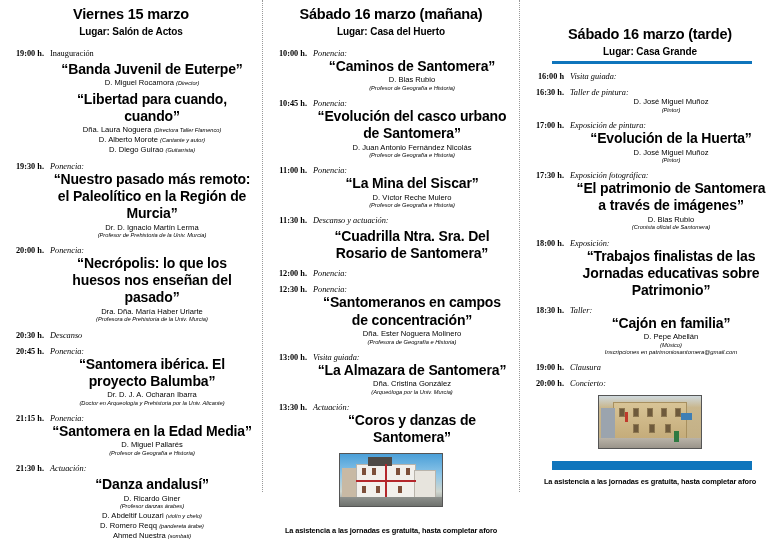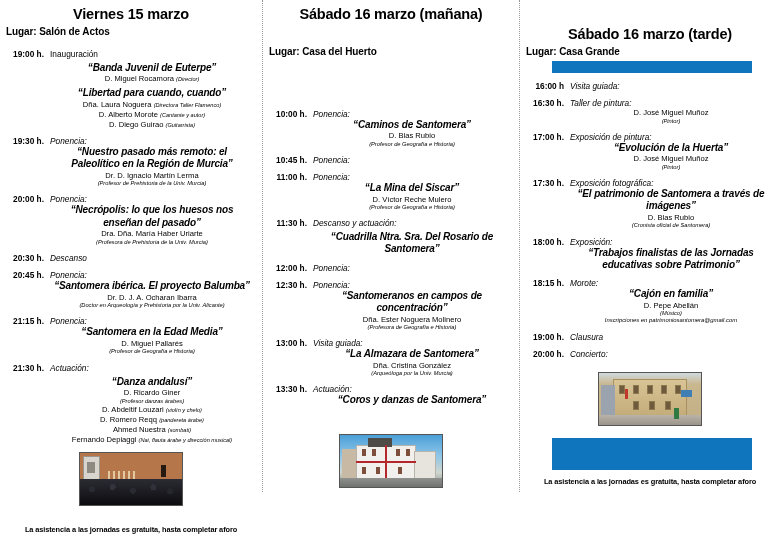--- a/index.html
+++ b/index.html
@@ -16,32 +16,33 @@
     display: flex;
     position: relative;
   }
   .column {
     position: relative;
     padding: 0 6px;
     display: flex;
     flex-direction: column;
   }
   .col-1 { width: 262px; }
-  .col-2 { width: 258px; border-left: 1px dotted #999; border-right: 1px dotted #999; gap: 20px; }
+  .col-2 { width: 258px; border-left: 1px dotted #999; border-right: 1px dotted #999; }
   .col-3 { width: 260px; margin-top: 20px; }
 
   .col-title {
     text-align: center;
     font-weight: bold;
     font-size: 14.5px;
     letter-spacing: -0.2px;
     margin-top: 6px;
     line-height: 1.15;
   }
   .col-venue {
+    text-align: center;
     font-weight: bold;
     font-size: 10px;
     margin-top: 3px;
     letter-spacing: -0.1px;
   }
   .color-bar {
     height: 12px;
     margin: 4px 22px 0 26px;
   }
   .bar-yellow { background: #ffff00; }
@@ -49,40 +50,40 @@
   .bar-blue   { background: #0f75bc; }
 
   .schedule {
     margin-top: 8px;
     flex: 0 0 auto;
   }
   .entry { margin-bottom: 7px; }
   .entry-head {
     display: flex;
     align-items: center;
+    font-family: Liberation Serif, serif;
   }
   .time {
     font-weight: bold;
     font-size: 8.3px;
     width: 44px;
     flex: 0 0 44px;
     text-align: right;
     padding-right: 6px;
     white-space: nowrap;
   }
   .kind {
     font-style: italic;
     font-size: 8.3px;
     white-space: nowrap;
   }
   .body { margin-left: 46px; text-align: center; padding-right: 4px; }
   .talk-title {
-    font-style: italic;
     font-weight: bold;
-    font-size: 10px;
+    font-size: 14px;
     line-height: 1.22;
     letter-spacing: -0.15px;
   }
   .person {
     font-size: 7.6px;
     line-height: 1.25;
     margin-top: 0.5px;
   }
   .person .role { font-size: 5.6px; font-style: italic; }
   .role-line {
@@ -357,20 +358,25 @@
           <div class="talk-title">“Caminos de Santomera”</div>
           <div class="person">D. Blas Rubio</div>
           <div class="role-line">(Profesor de Geografía e Historia)</div>
         </div>
       </div>
 
       <div class="entry">
         <div class="entry-head">
           <span class="time">10:45 h.</span>
           <span class="kind">Ponencia:</span>
+        </div>
+        <div class="body">
+          <div class="talk-title">“Evolución del casco urbano de Santomera”</div>
+          <div class="person">D. Juan Antonio Fernández Nicolás</div>
+          <div class="role-line">(Profesor de Geografía e Historia)</div>
         </div>
       </div>
 
       <div class="entry">
         <div class="entry-head">
           <span class="time">11:00 h.</span>
           <span class="kind">Ponencia:</span>
         </div>
         <div class="body">
           <div class="talk-title">“La Mina del Siscar”</div>
@@ -508,22 +514,22 @@
           <span class="time">18:00 h.</span>
           <span class="kind">Exposición:</span>
         </div>
         <div class="body">
           <div class="talk-title">“Trabajos finalistas de las Jornadas educativas sobre Patrimonio”</div>
         </div>
       </div>
 
       <div class="entry">
         <div class="entry-head">
-          <span class="time">18:15 h.</span>
-          <span class="kind">Morote:</span>
+          <span class="time">18:30 h.</span>
+          <span class="kind">Taller:</span>
         </div>
         <div class="body">
           <div class="talk-title">“Cajón en familia”</div>
           <div class="person">D. Pepe Abellán</div>
           <div class="role-line">(Músico)</div>
           <div class="note-line">Inscripciones en patrimoniosantomera@gmail.com</div>
         </div>
       </div>
 
       <div class="entry">

